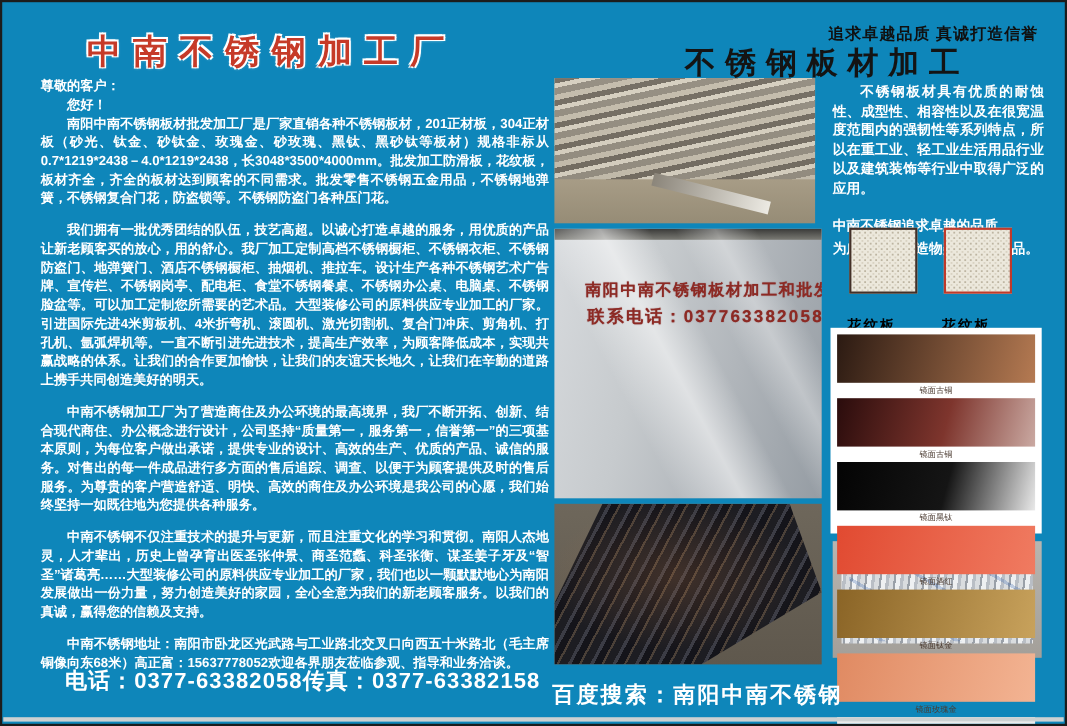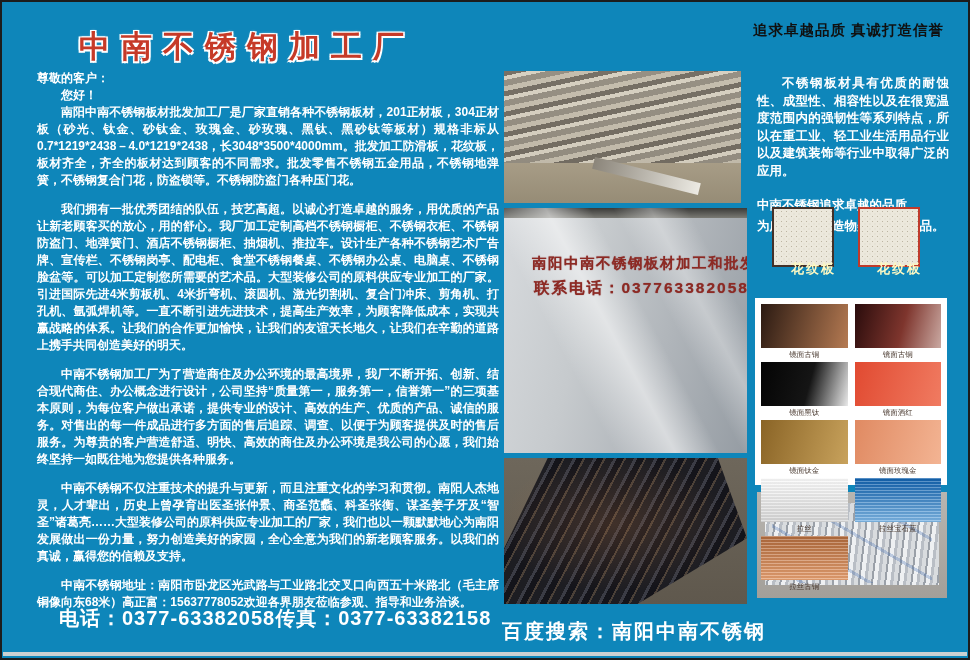--- a/index.html
+++ b/index.html
@@ -87,43 +87,44 @@
   }
   .right-text .intro { text-indent:2em; }
   .right-text .quality { margin-top:15px; line-height:21px; text-align:left; }
   .pp { position:absolute; top:205px; width:62px; height:60px;
     background-color:#ece8dc;
     background-image:radial-gradient(#bdb5a2 0.8px,transparent 1px),radial-gradient(#d8d2c2 0.8px,transparent 1px);
     background-size:5px 5px,5px 5px; background-position:0 0,2.5px 2.5px;
     border:2px solid #433028; }
   .pp1 { left:770px; }
   .pp2 { left:856px; border-color:#bf3a2b; }
-  .pp-label { position:absolute; top:258px; width:66px; text-align:right;
-    color:#fef9c3; font-size:13px; font-weight:bold; letter-spacing:2px; }
+  .pp-label { position:absolute; top:285px; width:66px; text-align:left;
+    color:#000000; font-size:13px; font-weight:bold; letter-spacing:2px; }
   .pp-label1 { left:768px; }
   .pp-label2 { left:854px; }
   .swatch-panel { position:absolute; left:753px; top:296px; width:192px; height:187px;
     background:#ffffff; padding:6px 6px 4px 6px;
-    display:grid; grid-template-columns:repeat(2,1fr); gap:2px 7px;font-family:Liberation Serif, serif; }
+    display:grid; grid-template-columns:repeat(1,1fr); gap:2px 7px;font-family:Liberation Serif, serif; }
   .sw-cell { display:flex; flex-direction:column; }
   .sw { height:44px; width:100%; background:#ccc; }
   .sw-label { height:12px; text-align:center; font-size:7.5px; color:#4a3a30;
     line-height:13px; white-space:nowrap; overflow:hidden; }
   
   .baidu { position:absolute; left:500px; top:616px; width:460px; text-align:left;
     color:#fff; font-size:20px; font-weight:bold; letter-spacing:2px; white-space:nowrap; }
   .bottom-strip { position:absolute; left:1px; right:1px; bottom:2px; height:4px; background:#ccd1d2; }
 </style>
 </head>
 <body>
 
 <div class="page">
 
   <div class="company-title">中南不锈钢加工厂</div>
   <div class="slogan">追求卓越品质  真诚打造信誉</div>
+  <div class="section-title">不锈钢板材加工</div>
 
   <div class="letter">
     <p>尊敬的客户：</p>
     <p class="indent">您好！</p>
     <p class="indent">南阳中南不锈钢板材批发加工厂是厂家直销各种不锈钢板材，201正材板，304正材板（砂光、钛金、砂钛金、玫瑰金、砂玫瑰、黑钛、黑砂钛等板材）规格非标从0.7*1219*2438－4.0*1219*2438，长3048*3500*4000mm。批发加工防滑板，花纹板，板材齐全，齐全的板材达到顾客的不同需求。批发零售不锈钢五金用品，不锈钢地弹簧，不锈钢复合门花，防盗锁等。不锈钢防盗门各种压门花。</p>
     <p class="indent gap">我们拥有一批优秀团结的队伍，技艺高超。以诚心打造卓越的服务，用优质的产品让新老顾客买的放心，用的舒心。我厂加工定制高档不锈钢橱柜、不锈钢衣柜、不锈钢防盗门、地弹簧门、酒店不锈钢橱柜、抽烟机、推拉车。设计生产各种不锈钢艺术广告牌、宣传栏、不锈钢岗亭、配电柜、食堂不锈钢餐桌、不锈钢办公桌、电脑桌、不锈钢脸盆等。可以加工定制您所需要的艺术品。大型装修公司的原料供应专业加工的厂家。引进国际先进4米剪板机、4米折弯机、滚圆机、激光切割机、复合门冲床、剪角机、打孔机、氩弧焊机等。一直不断引进先进技术，提高生产效率，为顾客降低成本，实现共赢战略的体系。让我们的合作更加愉快，让我们的友谊天长地久，让我们在辛勤的道路上携手共同创造美好的明天。</p>
     <p class="indent gap">中南不锈钢加工厂为了营造商住及办公环境的最高境界，我厂不断开拓、创新、结合现代商住、办公概念进行设计，公司坚持“质量第一，服务第一，信誉第一”的三项基本原则，为每位客户做出承诺，提供专业的设计、高效的生产、优质的产品、诚信的服务。对售出的每一件成品进行多方面的售后追踪、调查、以便于为顾客提供及时的售后服务。为尊贵的客户营造舒适、明快、高效的商住及办公环境是我公司的心愿，我们始终坚持一如既往地为您提供各种服务。</p>
     <p class="indent gap">中南不锈钢不仅注重技术的提升与更新，而且注重文化的学习和贯彻。南阳人杰地灵，人才辈出，历史上曾孕育出医圣张仲景、商圣范蠡、科圣张衡、谋圣姜子牙及“智圣”诸葛亮……大型装修公司的原料供应专业加工的厂家，我们也以一颗默默地心为南阳发展做出一份力量，努力创造美好的家园，全心全意为我们的新老顾客服务。以我们的真诚，赢得您的信赖及支持。</p>
     <p class="indent gap">中南不锈钢地址：南阳市卧龙区光武路与工业路北交叉口向西五十米路北（毛主席铜像向东68米）高正富：15637778052欢迎各界朋友莅临参观、指导和业务洽谈。</p>
   </div>

